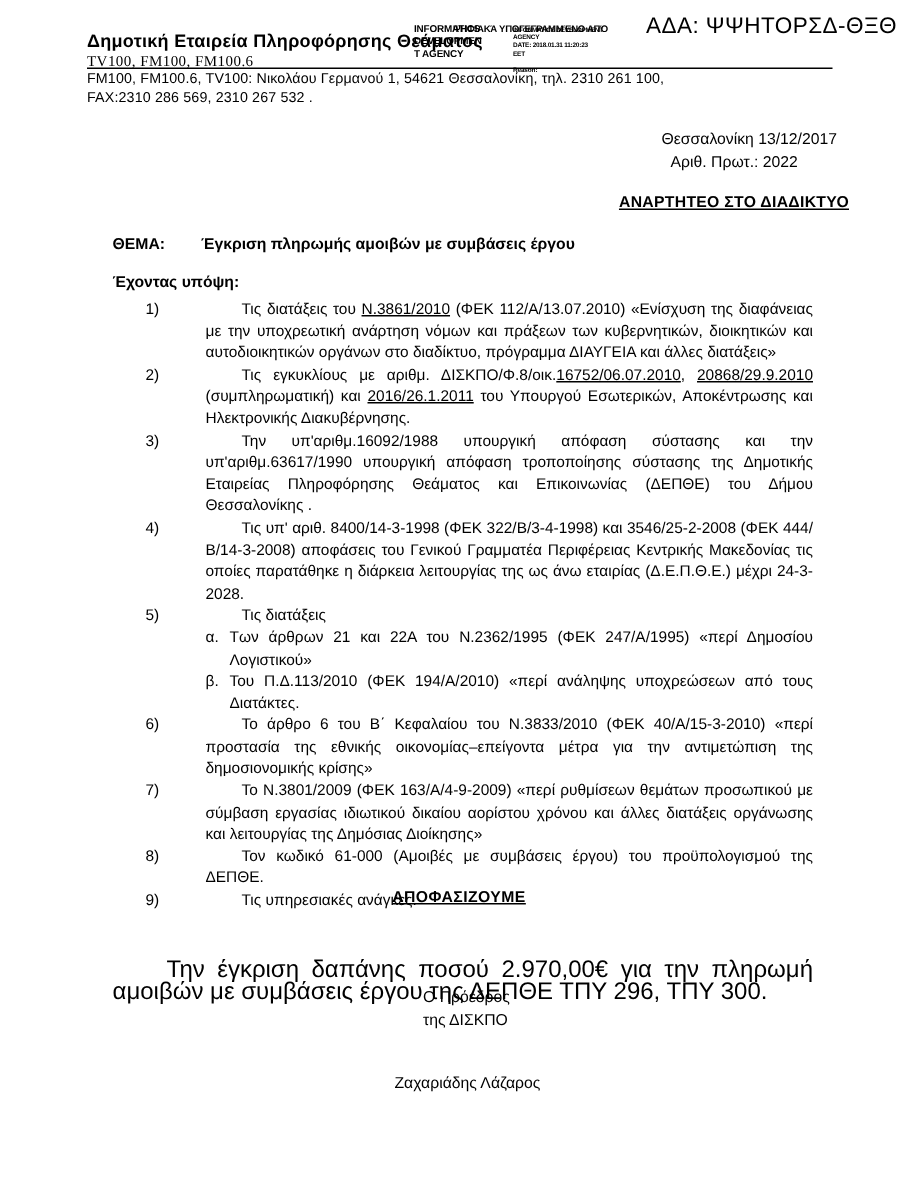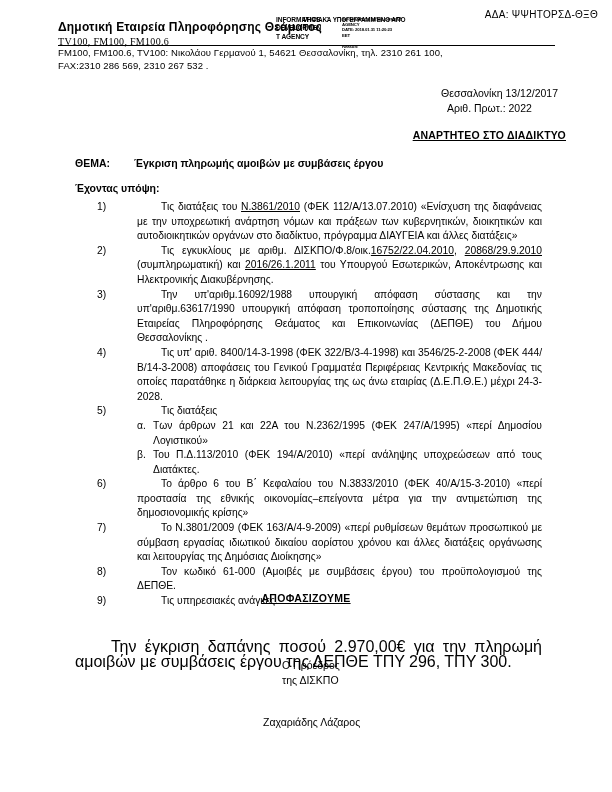--- a/index.html
+++ b/index.html
@@ -14,21 +14,21 @@
     overflow: hidden;
   }
 
   .page { position: relative; width: 612px; height: 792px; padding: 0; }
 
   
   .ada-line {
     position: absolute;
     top: 9px;
     right: 14px;
-    font-size: 10px;
+    font-size: 15px;
     letter-spacing: 0.3px;
     white-space: nowrap;
   }
 
   .letterhead {
     position: absolute;
     left: 58px;
     top: 20px;
     width: 400px;
   }
@@ -281,21 +281,21 @@
 
   <div class="exontas">Έχοντας υπόψη:</div>
 
   <div class="list" id="items-list">
       <div class="li">
         <div class="num">1)</div>
         <div class="body indent-first"><span>Τις διατάξεις  του  </span><u>Ν.3861/2010</u><span>  (ΦΕΚ  112/Α/13.07.2010) «Ενίσχυση της διαφάνειας  με  την  υποχρεωτική  ανάρτηση  νόμων  και  πράξεων  των  κυβερνητικών, διοικητικών και αυτοδιοικητικών οργάνων στο διαδίκτυο, πρόγραμμα ΔΙΑΥΓΕΙΑ και άλλες διατάξεις»</span></div>
       </div>
       <div class="li">
         <div class="num">2)</div>
-        <div class="body indent-first"><span>Τις εγκυκλίους με αριθμ. ΔΙΣΚΠΟ/Φ.8/οικ.</span><u>16752/22.04.2010</u><span>, </span><u>20868/29.9.2010</u><span> (συμπληρωματική) και </span><u>2016/26.1.2011</u><span> του Υπουργού Εσωτερικών, Αποκέντρωσης και Ηλεκτρονικής Διακυβέρνησης.</span></div>
+        <div class="body indent-first"><span>Τις εγκυκλίους με αριθμ. ΔΙΣΚΠΟ/Φ.8/οικ.</span><u>16752/06.07.2010</u><span>, </span><u>20868/29.9.2010</u><span> (συμπληρωματική) και </span><u>2016/26.1.2011</u><span> του Υπουργού Εσωτερικών, Αποκέντρωσης και Ηλεκτρονικής Διακυβέρνησης.</span></div>
       </div>
       <div class="li">
         <div class="num">3)</div>
         <div class="body indent-first"><span>Την  υπ'αριθμ.16092/1988  υπουργική  απόφαση  σύστασης  και  την υπ'αριθμ.63617/1990 υπουργική απόφαση τροποποίησης σύστασης της Δημοτικής Εταιρείας  Πληροφόρησης  Θεάματος  και  Επικοινωνίας  (ΔΕΠΘΕ)  του  Δήμου Θεσσαλονίκης .</span></div>
       </div>
       <div class="li">
         <div class="num">4)</div>
         <div class="body indent-first"><span>Τις υπ' αριθ. 8400/14-3-1998 (ΦΕΚ 322/Β/3-4-1998) και 3546/25-2-2008 (ΦΕΚ 444/Β/14-3-2008) αποφάσεις του Γενικού Γραμματέα Περιφέρειας Κεντρικής Μακεδονίας τις οποίες παρατάθηκε η διάρκεια λειτουργίας της ως άνω εταιρίας (Δ.Ε.Π.Θ.Ε.) μέχρι 24-3-2028.</span></div>
       </div>
       <div class="li">

